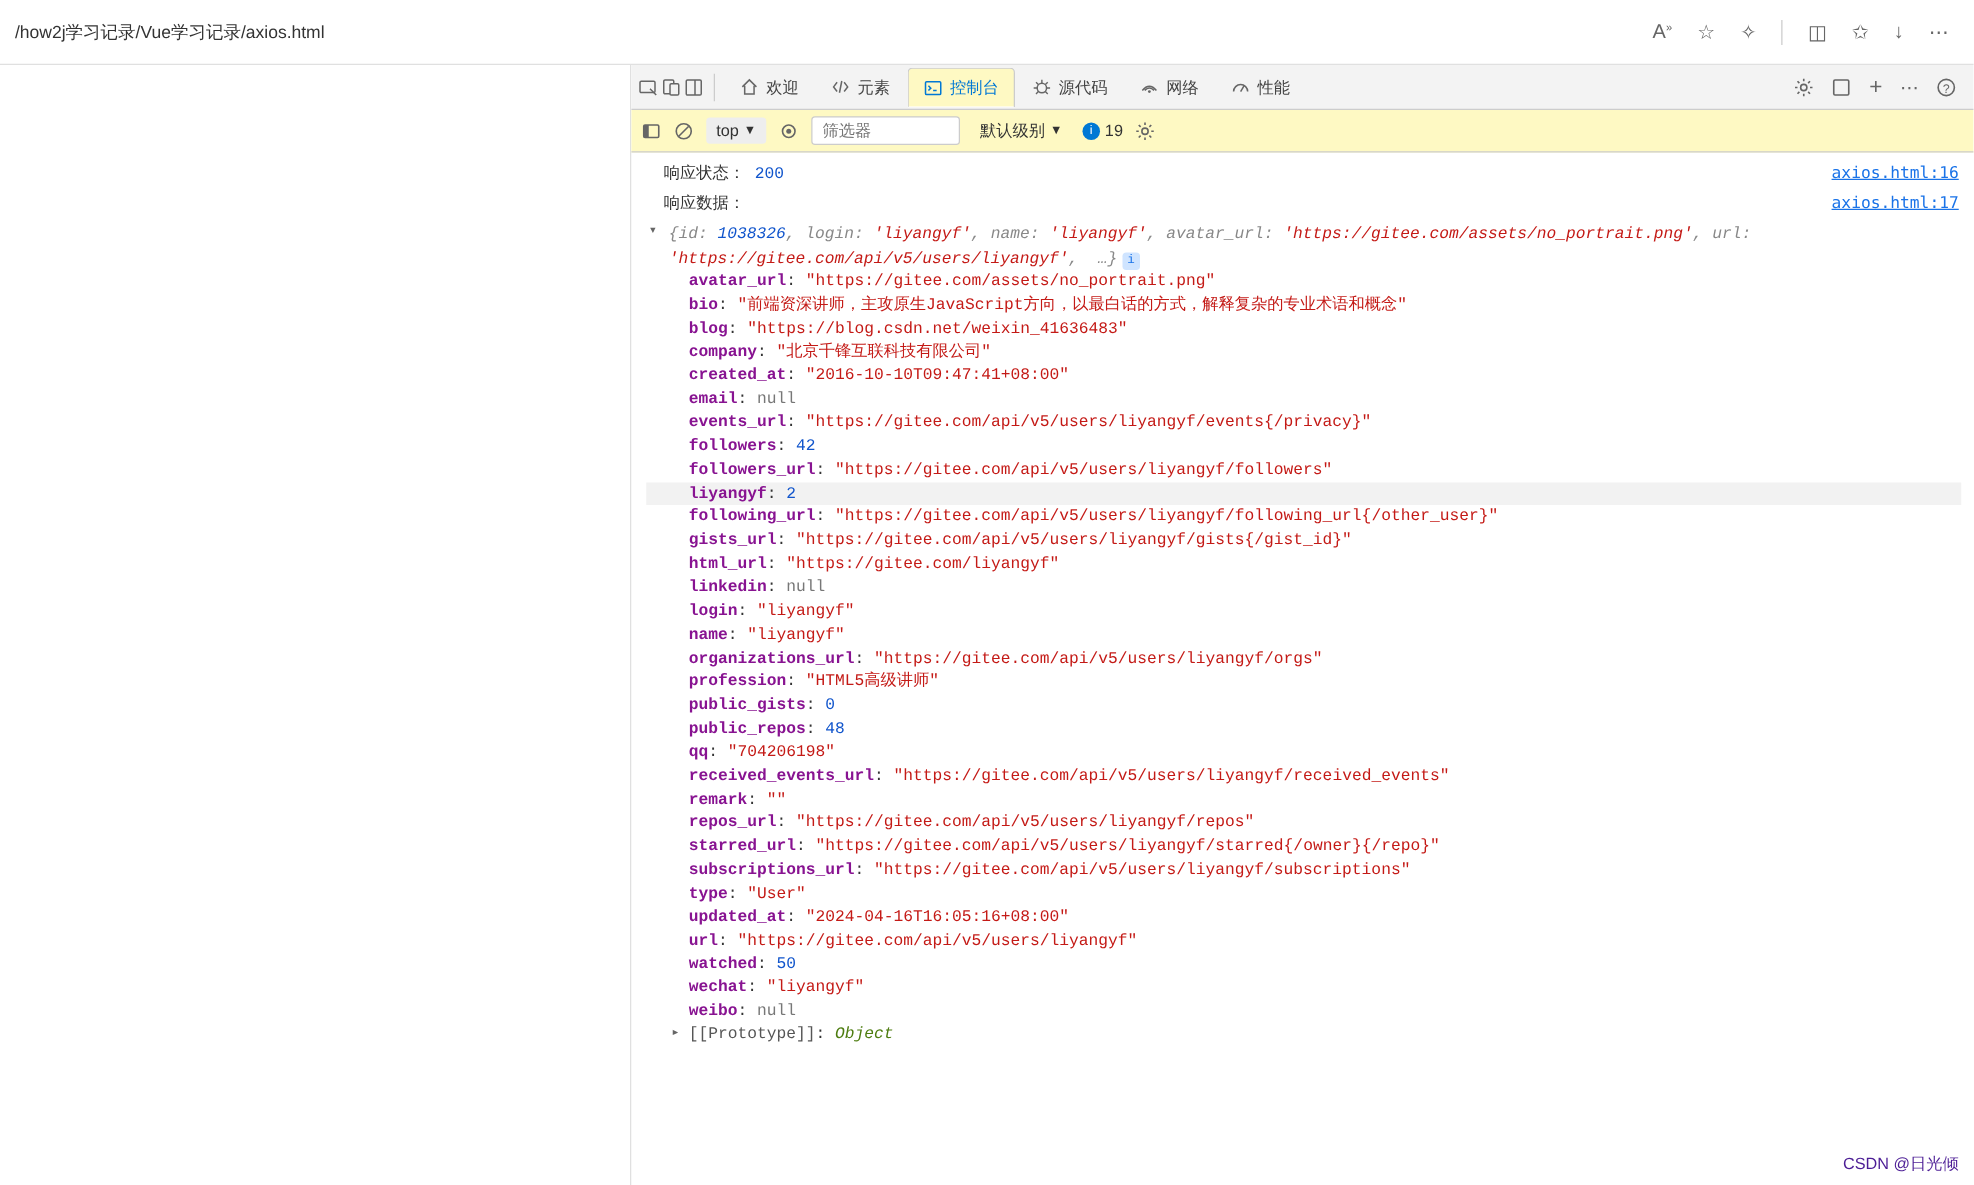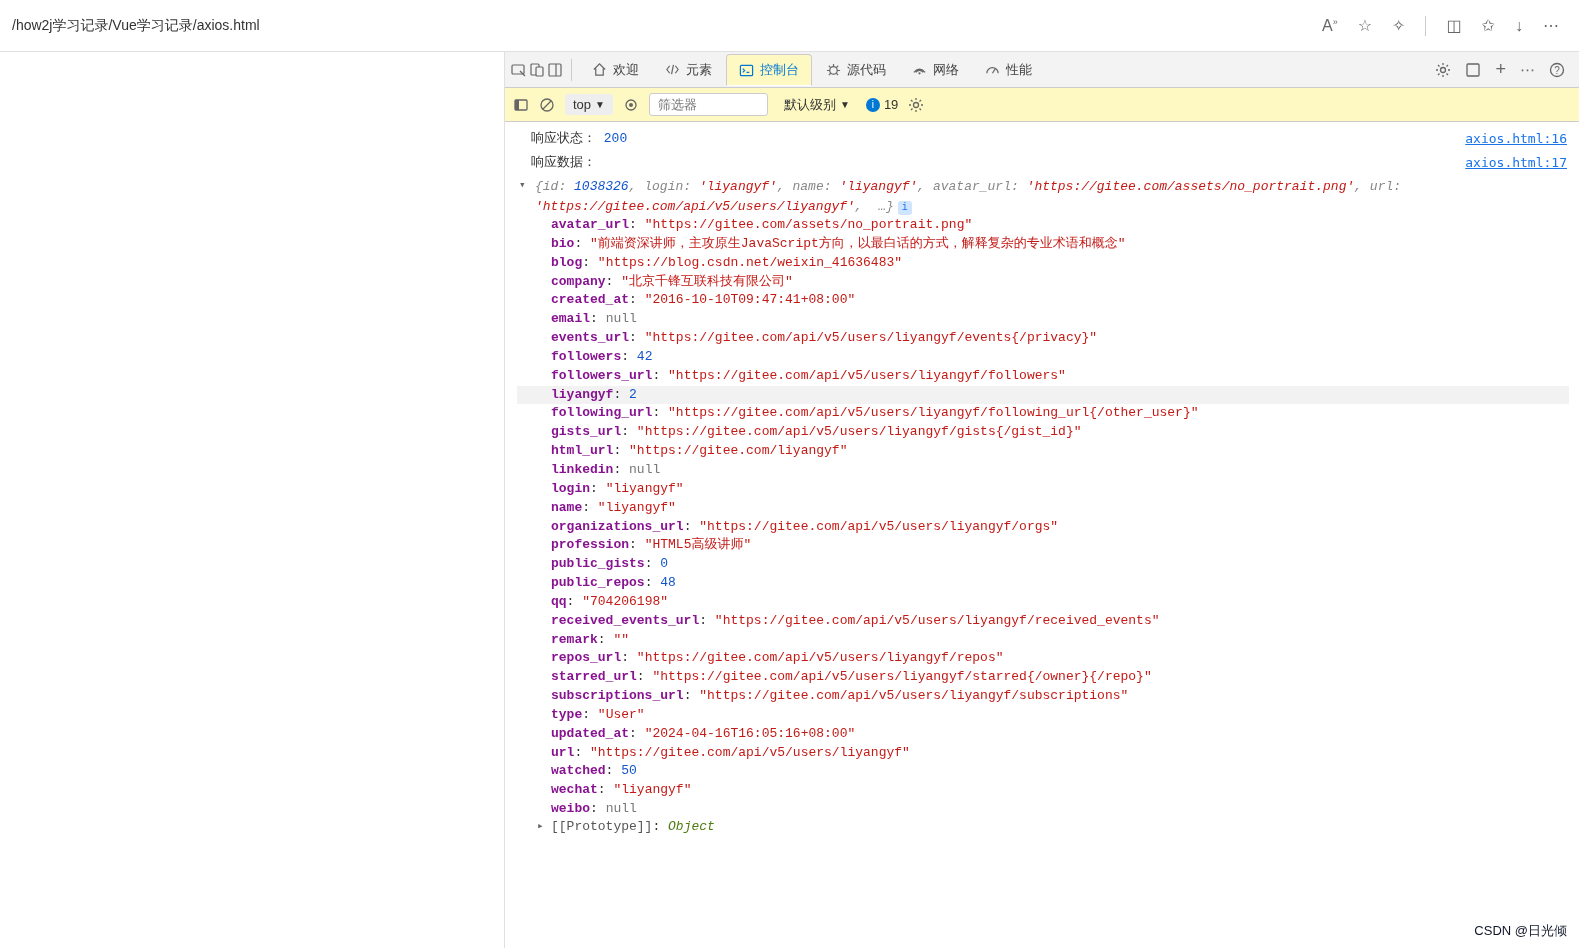--- a/index.html
+++ b/index.html
@@ -47,21 +47,21 @@
 .prop-row.highlight { background: #f2f2f2; margin-left: -34px; padding-left: 34px; margin-right: -12px; padding-right: 12px; }
 .prop-key { color: #881391; font-weight: bold; }
 .prop-str { color: #c41a16; }
 .prop-num { color: #1155cc; }
 .prop-null { color: #777; }
 .prop-obj { color: #4d7c0f; font-style: italic; }
 .proto-row { padding-left: 34px; position: relative; }
 .proto-row::before { content: "▸"; position: absolute; left: 20px; color: #666; font-size: 11px; }
 .proto-key { color: #565656; }
 
-.watermark { position: fixed; bottom: 8px; right: 12px; color: #0f172a; font-size: 13px; font-family: "Microsoft YaHei", sans-serif; }
+.watermark { position: fixed; bottom: 8px; right: 12px; color: #4c1d95; font-size: 13px; font-family: "Microsoft YaHei", sans-serif; }
 
 svg { display: block; }
 .icon-btn { cursor: pointer; display: inline-flex; }
 </style>
 </head>
 <body>
 
 <div class="browser-bar">
   <div class="url-area">/how2j学习记录/Vue学习记录/axios.html</div>
   <div class="browser-icons">

